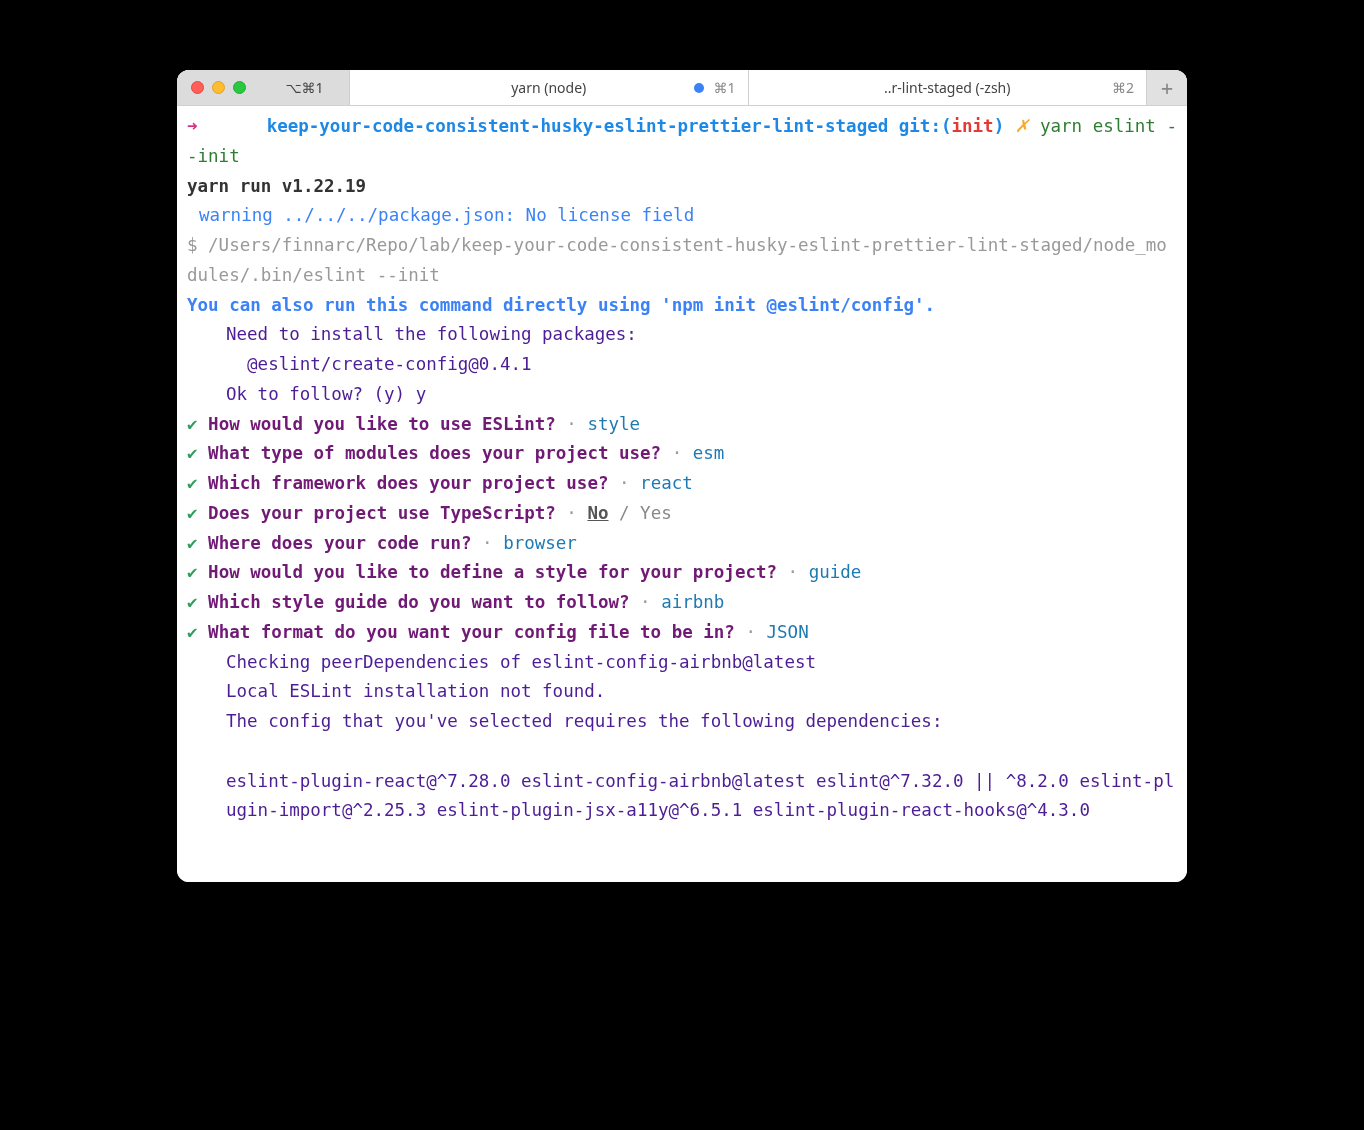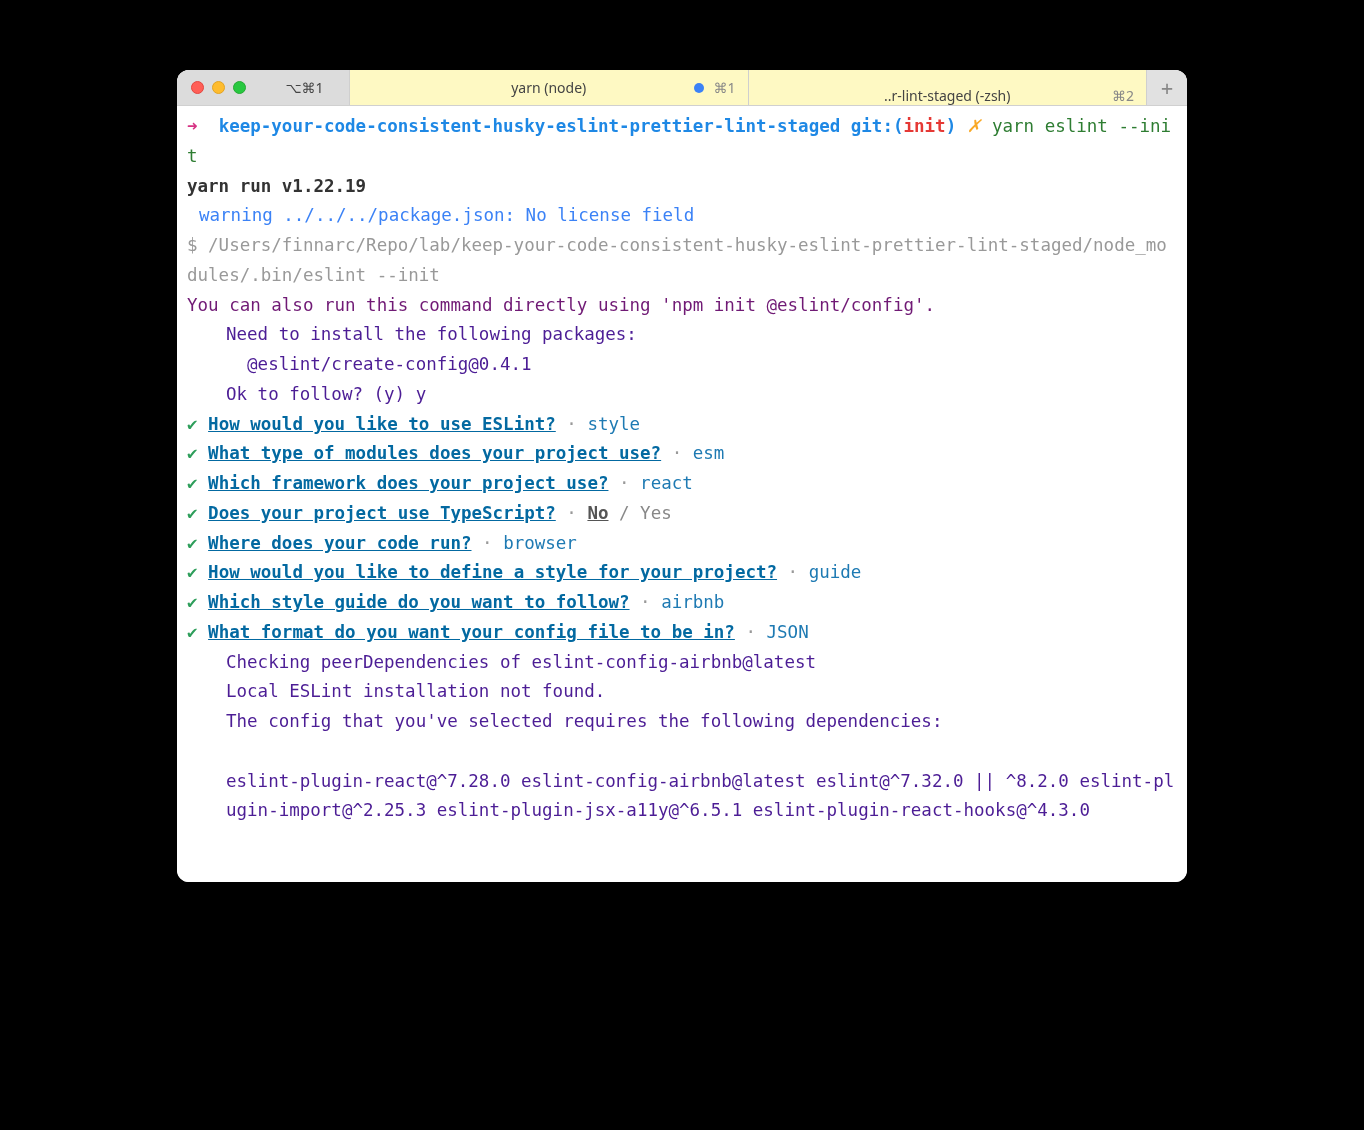--- a/index.html
+++ b/index.html
@@ -49,22 +49,22 @@
       justify-content: center;
       gap: 8px;
       font-family: -apple-system, system-ui, sans-serif;
       font-size: 14px;
       color: #444;
       border-right: 1px solid #cfcfcf;
       position: relative;
       padding: 0 10px;
     }
     .tab.first { flex: 0 0 90px; background: #dcdcdc; border-right: 1px solid #cfcfcf; }
-    .tab.active { background: #fef9c3; }
-    .tab.inactive { background: #fef9c3; align-items: flex-end; }
+    .tab.active { background: #ffffff; }
+    .tab.inactive { background: #ffffff; }
     .tab .shortcut {
       position: absolute;
       right: 12px;
       color: #888;
       font-size: 14px;
     }
     .tab .dot {
       width: 10px; height: 10px; border-radius: 50%; background: #3b82f6;
       position: absolute; right: 44px;
     }
@@ -82,32 +82,32 @@
       background: #fff;
       padding: 6px 10px 10px 10px;
       font-size: 17.5px;
       line-height: 1.7;
       color: #353535;
       white-space: pre-wrap;
       word-break: break-all;
       overflow: hidden;
     }
     .prompt-arrow { color: #d63384; font-weight: bold; }
-    .cwd { color: #1e88e5; font-weight: bold; }
+    .cwd { color: #1e88e5; font-weight: bold; margin-left: 48px; }
     .git-label { color: #1e88e5; font-weight: bold; }
     .git-paren { color: #1e88e5; font-weight: bold; }
     .git-branch { color: #e53935; font-weight: bold; }
     .git-dirty { color: #f9a825; font-style: italic; }
     .cmd { color: #2e7d32; }
     .bold { font-weight: bold; color: #333; }
     .warn { color: #3b82f6; margin-left: 12px; }
     .dim { color: #999; }
-    .npm-info { color: #701a75; }
+    .npm-info { color: #3b82f6; font-weight: bold; }
     .check { color: #2e9e5b; font-weight: bold; }
-    .q { font-weight: bold; color: #0369a1; text-decoration: underline; }
+    .q { font-weight: bold; color: #701a75; }
     .sep { color: #999; }
     .ans { color: #1e7ab3; }
     .noyes-no { color: #555; text-decoration: underline; font-weight: bold; }
     .noyes-rest { color: #888; }
     .out { color: #4c1d95; margin-left: 39px; }
   </style>
 </head>
 <body>
 
 <div class="window">

